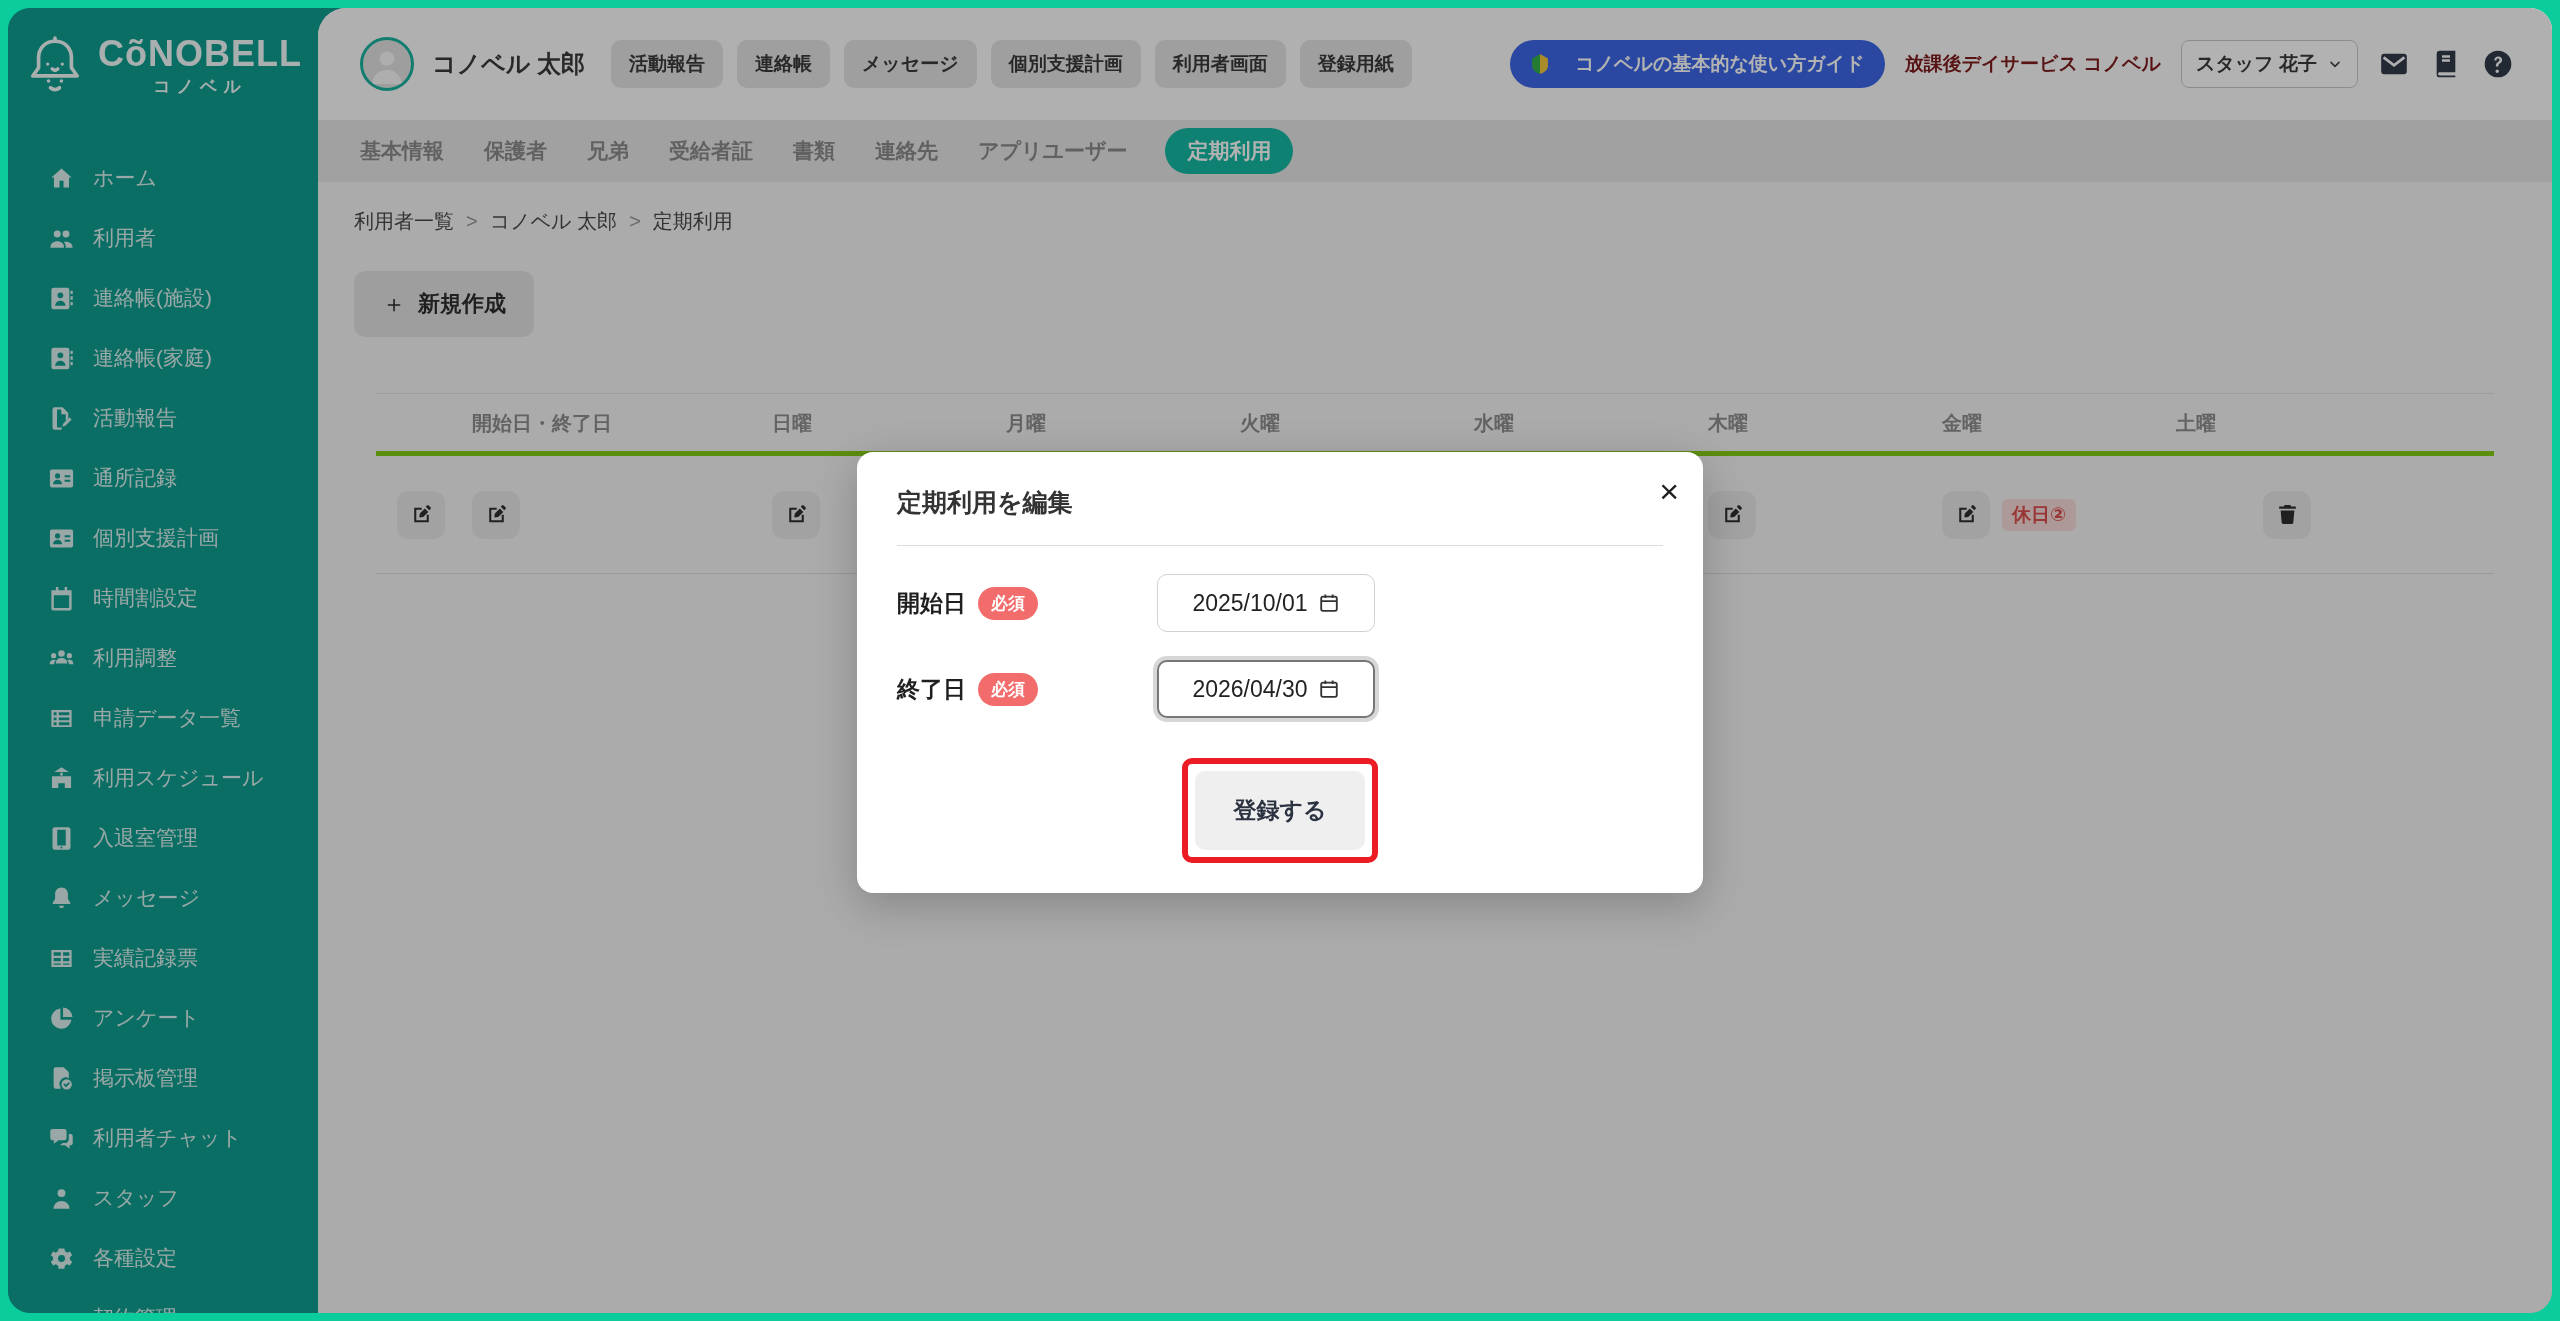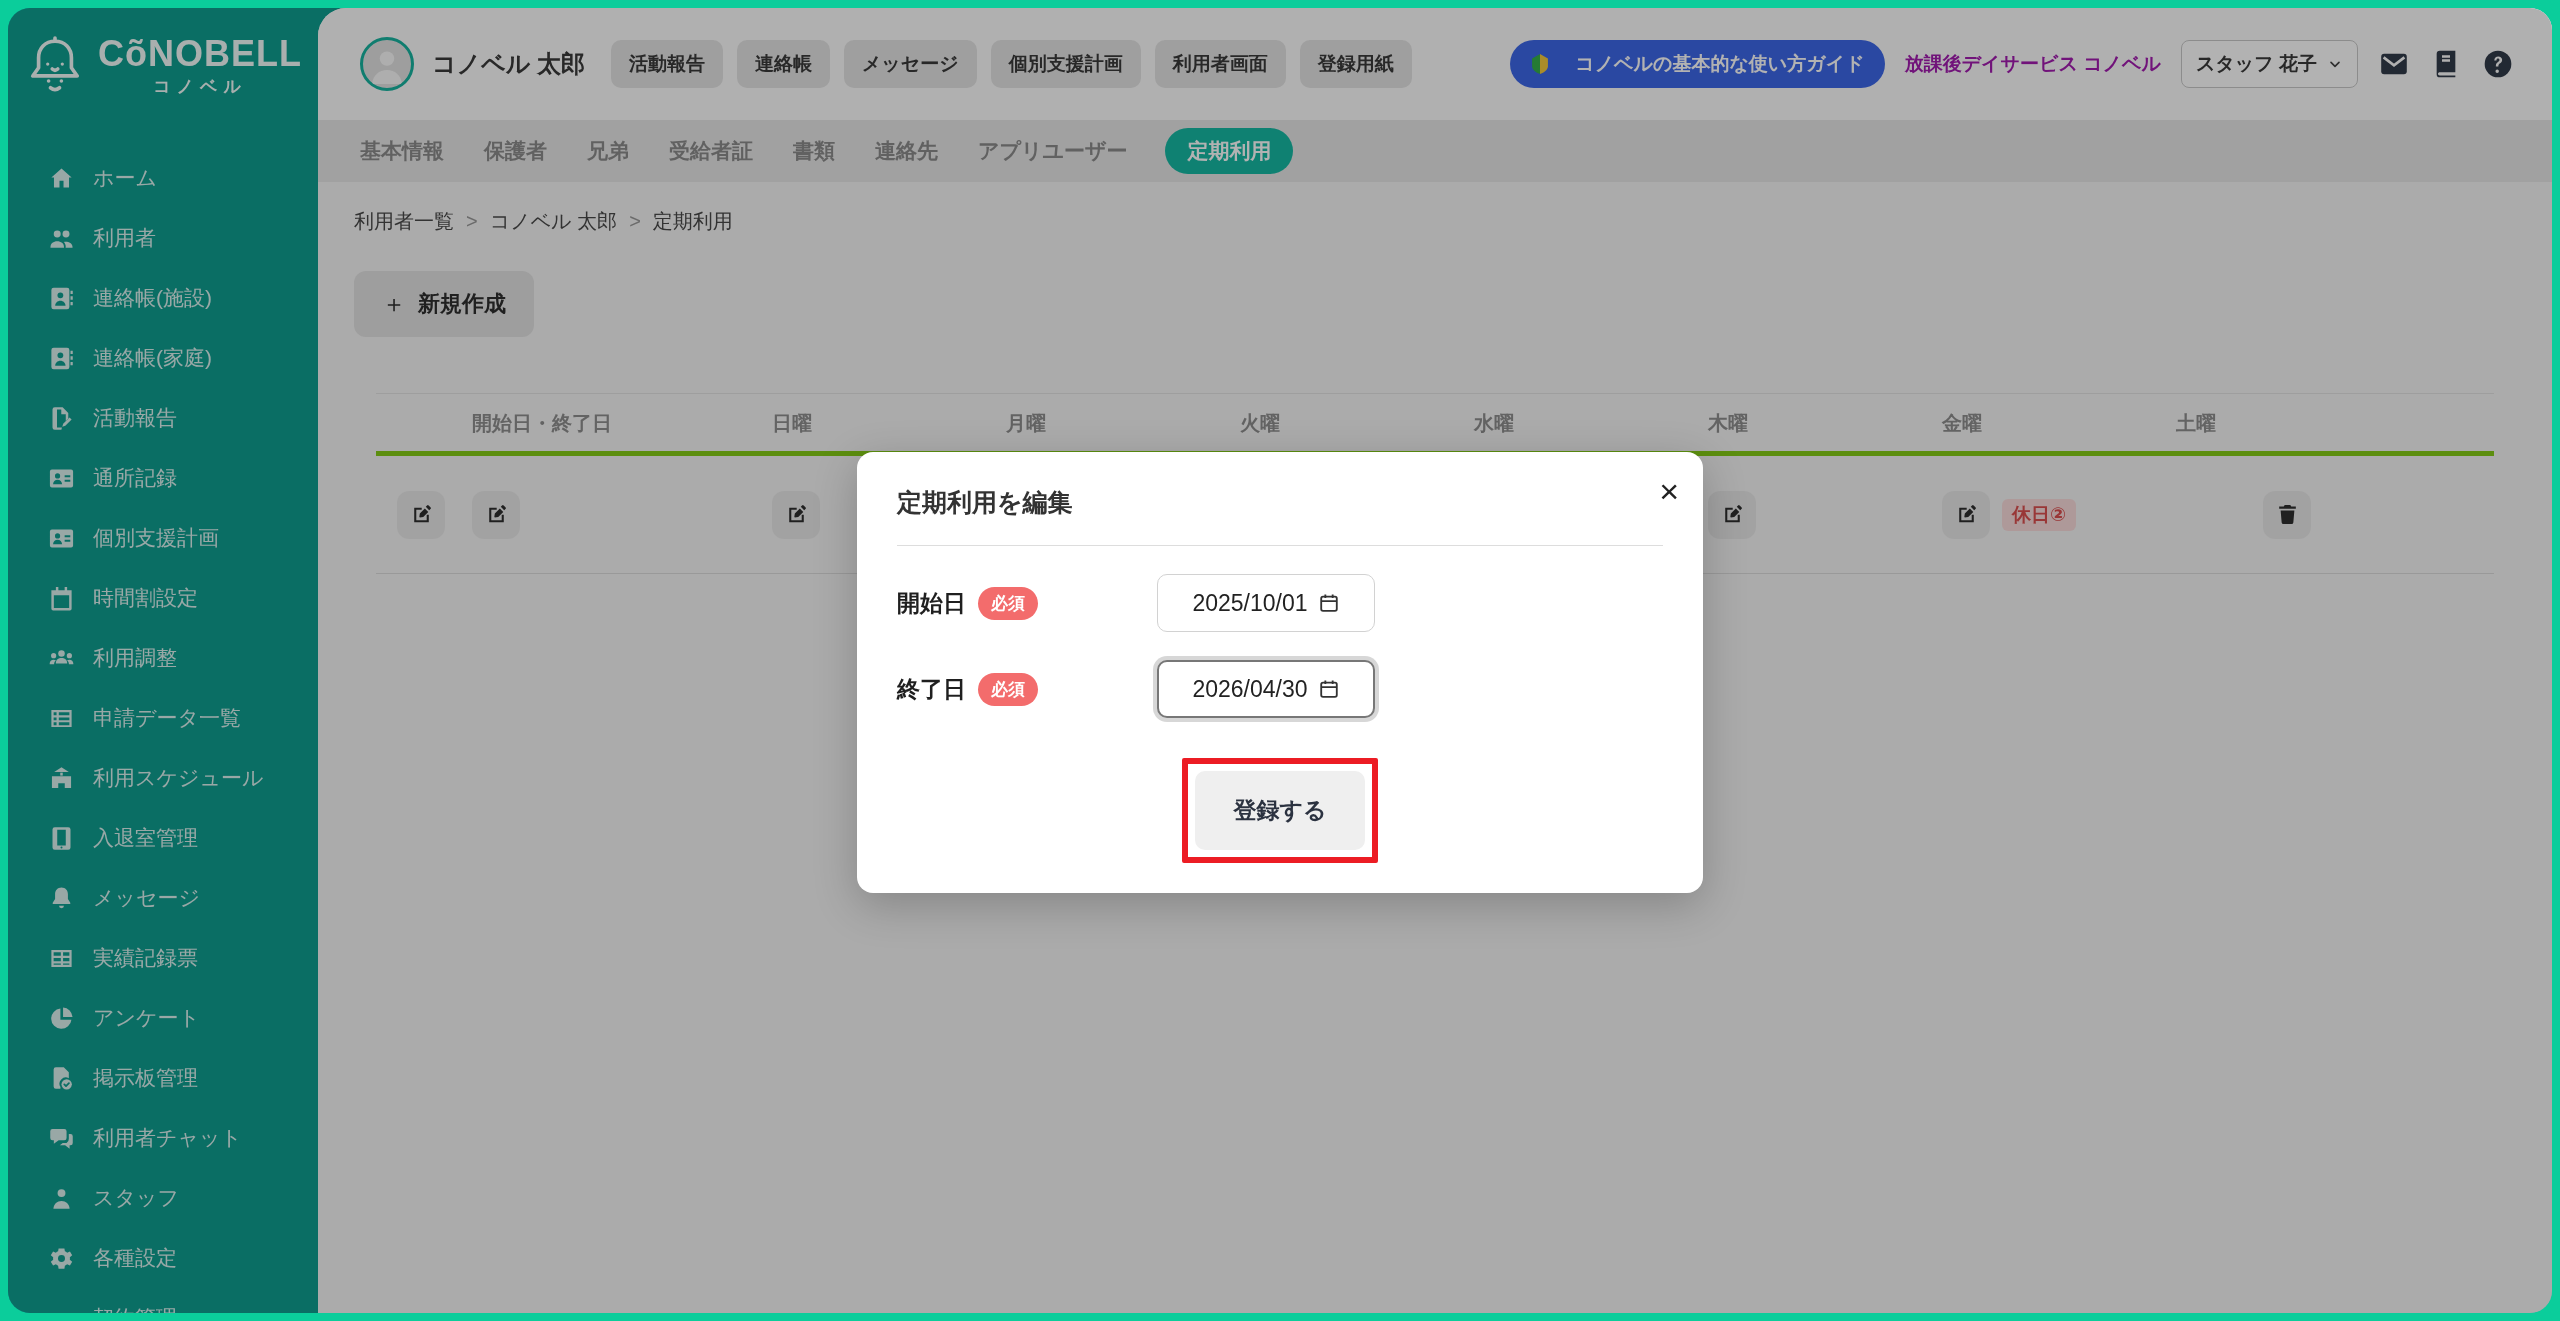--- a/index.html
+++ b/index.html
@@ -45,21 +45,21 @@
     font-family:inherit; font-size:19px; font-weight:700; color:#3A3A3A;
     padding:11px 18px; cursor:pointer; white-space:nowrap;
   }
   .header-right { margin-left:auto; display:flex; align-items:center; gap:20px; }
   .guide-btn {
     display:inline-flex; align-items:center; gap:25px;
     background:#3D68E8; color:#fff; border:none; border-radius:999px;
     font-family:inherit; font-size:19px; font-weight:700; padding:11px 20px; cursor:pointer; white-space:nowrap;
   }
   .guide-btn svg { width:20px; height:22px; }
-  .facility { font-size:19px; font-weight:600; color:#a21caf; white-space:nowrap; }
+  .facility { font-size:19px; font-weight:600; color:#7f1d1d; white-space:nowrap; }
   .staff-select {
     display:inline-flex; align-items:center; gap:10px;
     background:#fff; border:1.5px solid #C9C9C9; border-radius:8px;
     font-size:19px; font-weight:600; color:#3A3A3A; padding:10px 14px; cursor:pointer; white-space:nowrap;
   }
   .staff-select svg { width:16px; height:16px; }
   .hicon { width:32px; height:32px; display:inline-flex; cursor:pointer; color:#323B49; }
   .hicon svg { width:100%; height:100%; }
   
   .tabbar { height:62px; background:#E7E7E7; display:flex; align-items:center; gap:36px; padding:0 40px; }
@@ -115,21 +115,21 @@
   .field-label { font-size:23px; font-weight:700; color:#1F1F1F; }
   .req-badge { background:#F36C6C; color:#fff; font-size:17px; font-weight:700; padding:5px 13px; border-radius:999px; }
   .date-input {
     width:218px; height:58px; border:1.5px solid #D2D2D2; border-radius:10px;
     display:flex; align-items:center; justify-content:center; gap:10px;
     font-size:23px; color:#222; background:#fff; cursor:text;
   }
   .date-input.focused { border:2px solid #777; box-shadow:0 0 0 4px rgba(110,110,110,0.28); }
   .date-input svg { width:22px; height:22px; }
   .submit-row { display:flex; justify-content:center; margin-top:40px; }
-  .red-annotation { border:6px solid #EC1C24; border-radius:2px; padding:7px; }
+  .red-annotation { border:6px solid #EC1C24; border-radius:10px; padding:7px; }
   .submit-btn {
     background:#EFEFEF; border:none; border-radius:10px;
     font-family:inherit; font-size:23px; font-weight:600; color:#2B3240;
     padding:24px 38px; cursor:pointer; white-space:nowrap;
   }
 </style>
 </head>
 <body>
 
 <div class="app">

